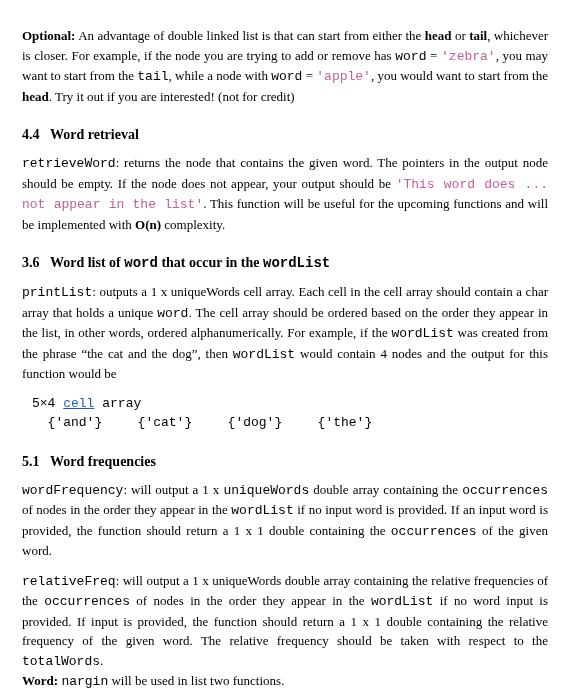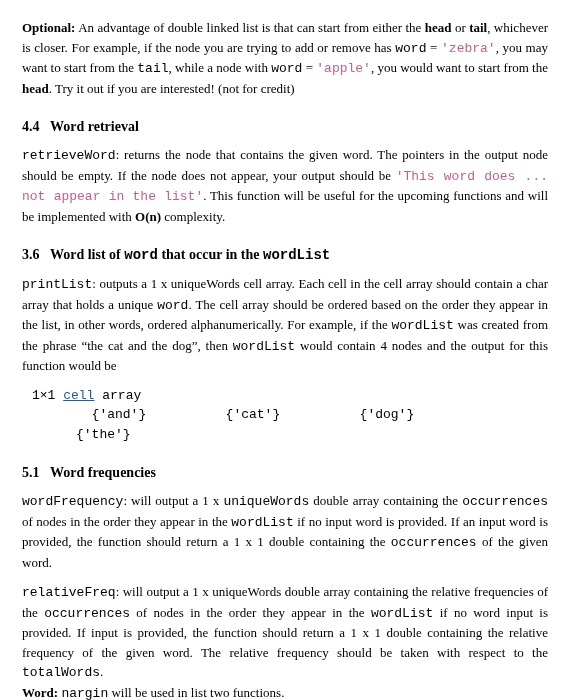--- a/index.html
+++ b/index.html
@@ -5,28 +5,28 @@
   body {
     font-family: "Times New Roman", Times, serif;
     font-size: 13px;
     line-height: 1.5;
     color: #000;
     margin: 0;
     padding: 18px 22px;
     width: 570px;
     box-sizing: border-box;
   }
-  p { margin: 0 0 10px 0; text-align: justify; }
+  p { margin: 8px 0 10px 0; text-align: justify; }
   .code { font-family: "Courier New", Courier, monospace; }
   .pink { color: #c36090; font-family: "Courier New", Courier, monospace; }
   h2 { font-size: 14px; font-weight: bold; margin: 18px 0 8px 0; }
   h2 .code { font-weight: bold; }
   .cell-link { color: #1a5dab; text-decoration: underline; font-family: "Courier New", Courier, monospace; text-align: center;}
   .indent { margin-left: 10px; }
-  .outcells span { display:inline-block; width:90px;margin-left:44px; }
+  .outcells span { display:inline-block; width:90px; }
 </style>
 </head>
 <body>
 
 <p>
   <b>Optional:</b><span> An advantage of double linked list is that can start from either the </span><b>head</b><span> or </span><b>tail</b><span>, whichever is closer. For example, if the node you are trying to add or remove has </span><span class="code">word</span><span> = </span><span class="pink">'zebra'</span><span>, you may want to start from the </span><span class="code">tail</span><span>, while a node with </span><span class="code">word</span><span> = </span><span class="pink">'apple'</span><span>, you would want to start from the </span><b>head</b><span>. Try it out if you are interested! (not for credit)</span>
 </p>
 
 <h2>
   <span>4.4</span>&nbsp;&nbsp;&nbsp;<span>Word retrieval</span>
@@ -35,21 +35,21 @@
   <span class="code">retrieveWord</span><span>: returns the node that contains the given word. The pointers in the output node should be empty. If the node does not appear, your output should be </span><span class="pink">'This word does ... not appear in the list'</span><span>. This function will be useful for the upcoming functions and will be implemented with </span><b>O(n)</b><span> complexity.</span>
 </p>
 
 <h2>
   <span>3.6</span>&nbsp;&nbsp;&nbsp;<span>Word list of </span><span class="code">word</span><span> that occur in the </span><span class="code">wordList</span>
 </h2>
 <p>
   <span class="code">printList</span><span>: outputs a 1 x uniqueWords cell array. Each cell in the cell array should contain a char array that holds a unique </span><span class="code">word</span><span>. The cell array should be ordered based on the order they appear in the list, in other words, ordered alphanumerically. For example, if the </span><span class="code">wordList</span><span> was created from the phrase “the cat and the dog”, then </span><span class="code">wordList</span><span> would contain 4 nodes and the output for this function would be</span>
 </p>
 <div class="code indent">
-  <span>1×1 </span><span class="cell-link">cell</span><span> array</span>
+  <span>5×4 </span><span class="cell-link">cell</span><span> array</span>
 </div>
 <div class="code indent outcells">
   &nbsp;&nbsp;<span>{'and'}</span><span>{'cat'}</span><span>{'dog'}</span><span>{'the'}</span>
 </div>
 
 <h2>
   <span>5.1</span>&nbsp;&nbsp;&nbsp;<span>Word frequencies</span>
 </h2>
 <p>
   <span class="code">wordFrequency</span><span>: will output a 1 x </span><span class="code">uniqueWords</span><span> double array containing the </span><span class="code">occurrences</span><span> of nodes in the order they appear in the </span><span class="code">wordList</span><span> if no input word is provided. If an input word is provided, the function should return a 1 x 1 double containing the </span><span class="code">occurrences</span><span> of the given word.</span>

